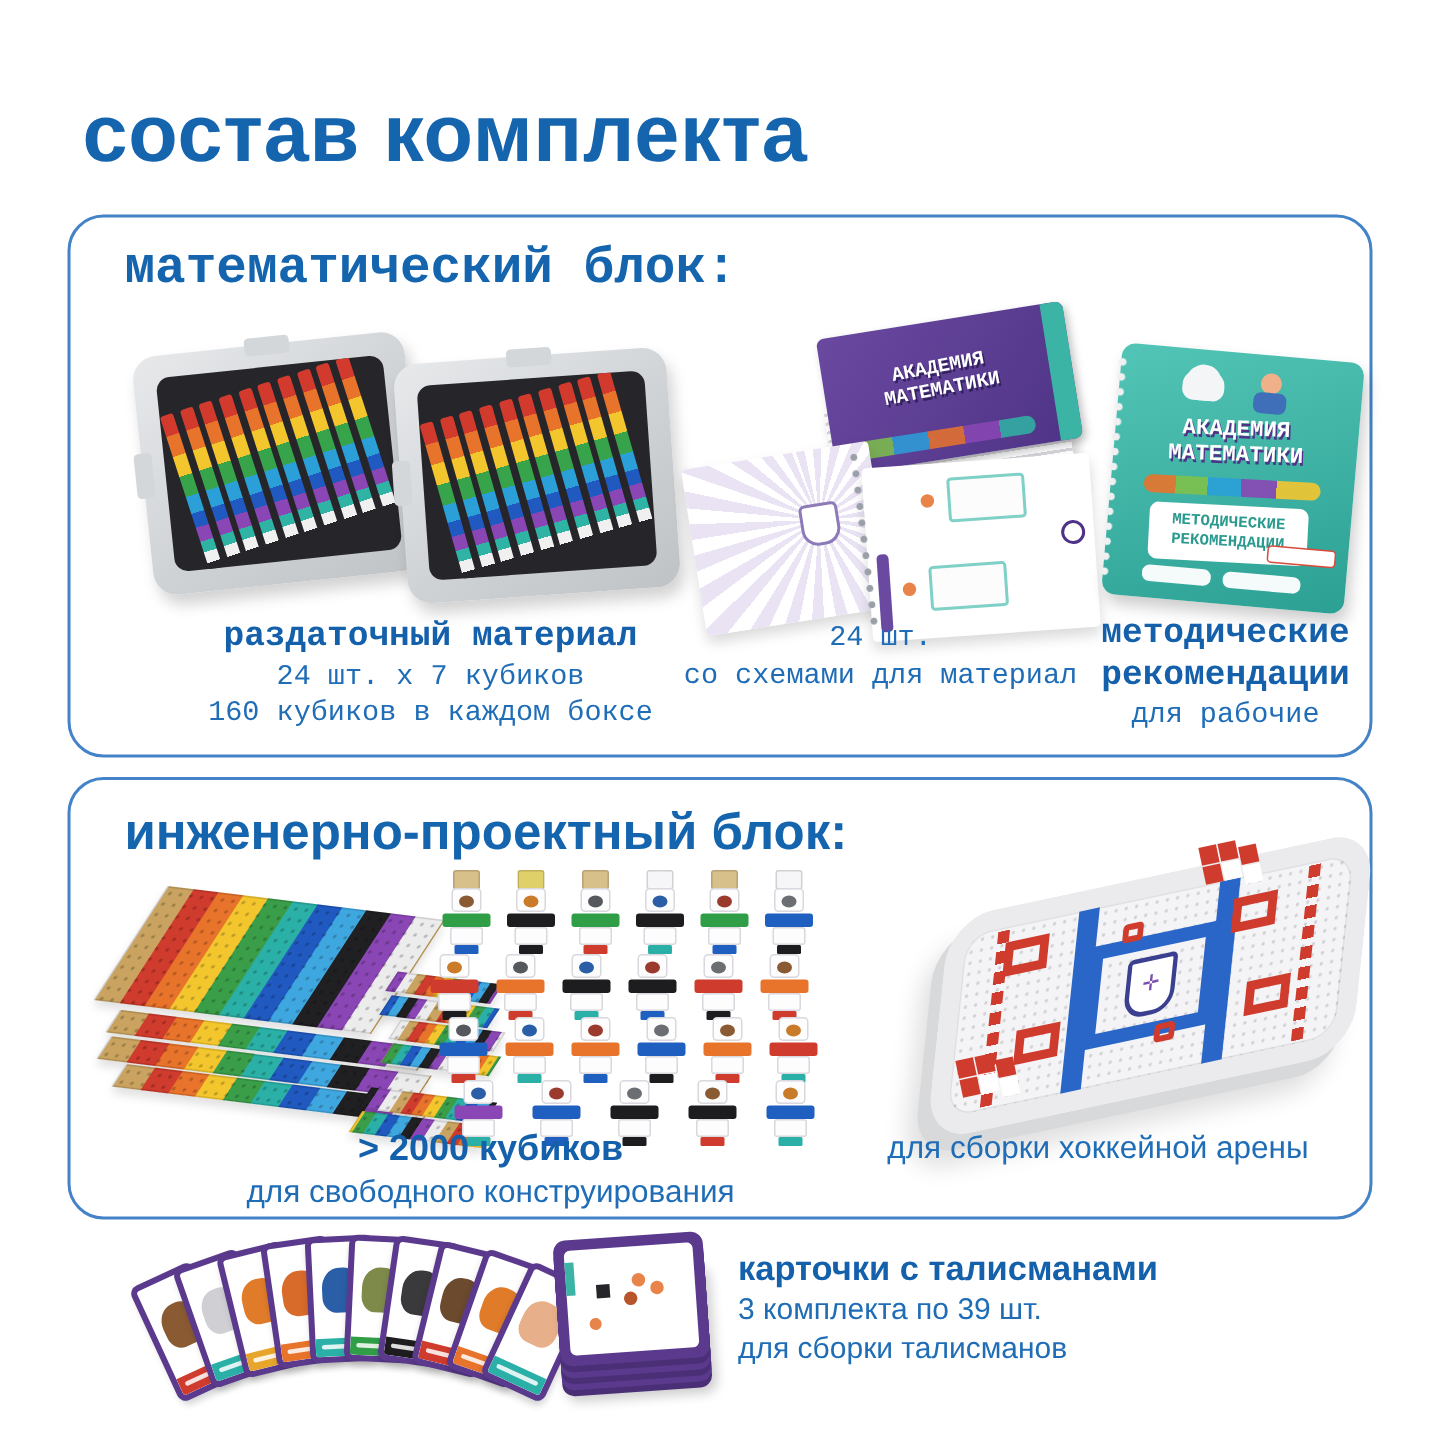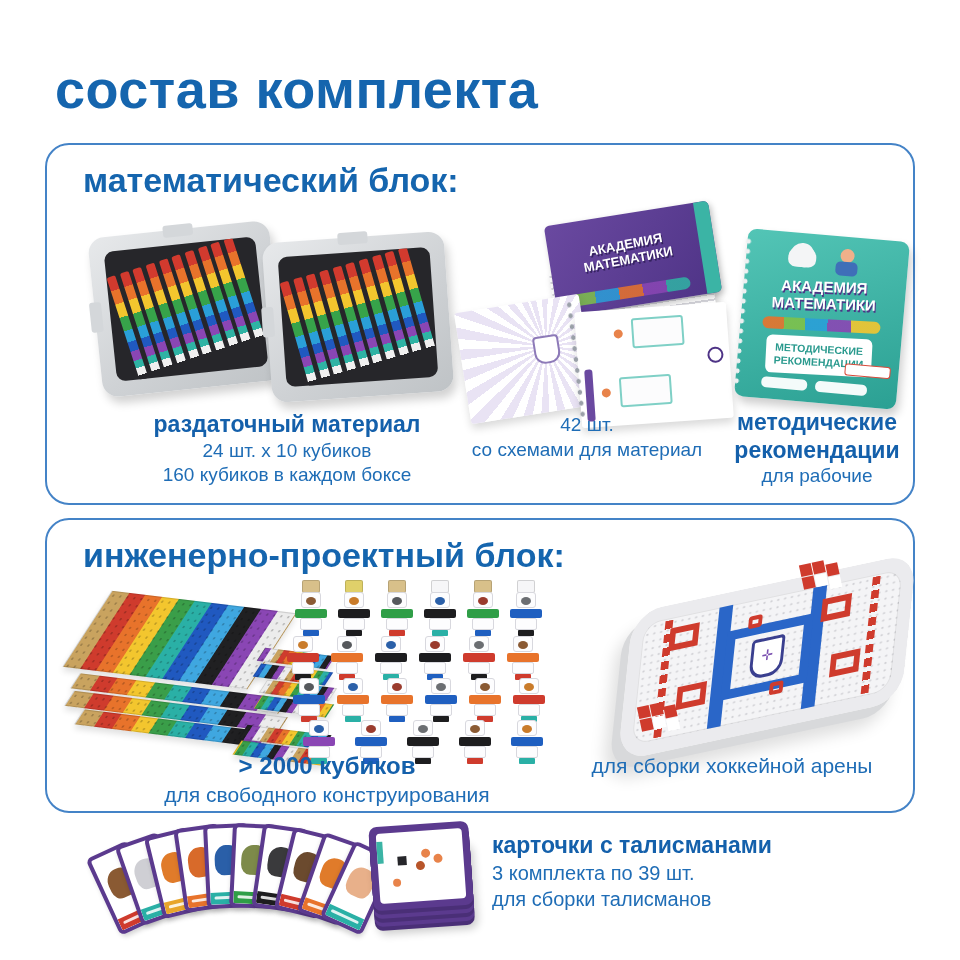--- a/index.html
+++ b/index.html
@@ -2,21 +2,21 @@
 <html><head>
 <meta charset="utf-8">
 <style>
   * { margin:0; padding:0; box-sizing:border-box; }
   html,body { width:960px; height:960px; background:#ffffff; font-family:"Liberation Sans", sans-serif; }
   #canvas { position:relative; width:960px; height:960px; overflow:hidden; background:#fff; }
 
   .page-title { position:absolute; left:55px; top:58px; font-size:54px; font-weight:bold; color:#1565ae; letter-spacing:0.5px; }
 
   .panel { position:absolute; left:45px; width:870px; background:#fff; border:2px solid #4483c7; border-radius:24px; }
-  #panel-math { top:143px; height:362px; }
+  #panel-math { top:143px; height:362px;font-family:Liberation Mono, monospace; }
   #panel-eng  { top:518px; height:295px; }
   .panel-header { position:absolute; left:36px; top:16px; font-size:34px; font-weight:bold; color:#1565ae; }
 
   .caption { position:absolute; text-align:center; color:#1f6db6; }
   .caption .cap-title { display:block; font-size:23px; font-weight:bold; color:#1460ab; line-height:1.2; }
   .caption .cap-line  { display:block; font-size:19px; line-height:1.3; }
   .caption-left { text-align:left; }
   .caption-big .cap-title { font-size:24px; }
   .caption-big .cap-line  { font-size:21px; }
 
@@ -222,25 +222,25 @@
         <div class="mb-logo-red"></div>
         <div class="mb-logos">
           <div class="mb-logo-pill" style="width:46px;"></div>
           <div class="mb-logo-pill" style="width:52px;"></div>
         </div>
       </div>
     </div>
 
     <div class="caption" style="left:30px; top:266px; width:420px;">
       <span class="cap-title">раздаточный материал</span>
-      <span class="cap-line">24 шт. х 10 кубиков</span>
+      <span class="cap-line">24 шт. х 7 кубиков</span>
       <span class="cap-line">160 кубиков в каждом боксе</span>
     </div>
     <div class="caption" style="left:390px; top:268px; width:300px;">
-      <span class="cap-line">42 шт.</span>
+      <span class="cap-line">24 шт.</span>
       <span class="cap-line">со схемами для материал</span>
     </div>
     <div class="caption" style="left:670px; top:264px; width:200px;">
       <span class="cap-title">методические рекомендации</span>
       <span class="cap-line">для рабочие</span>
     </div>
   </div>
 
 
   <div class="panel" id="panel-eng">

